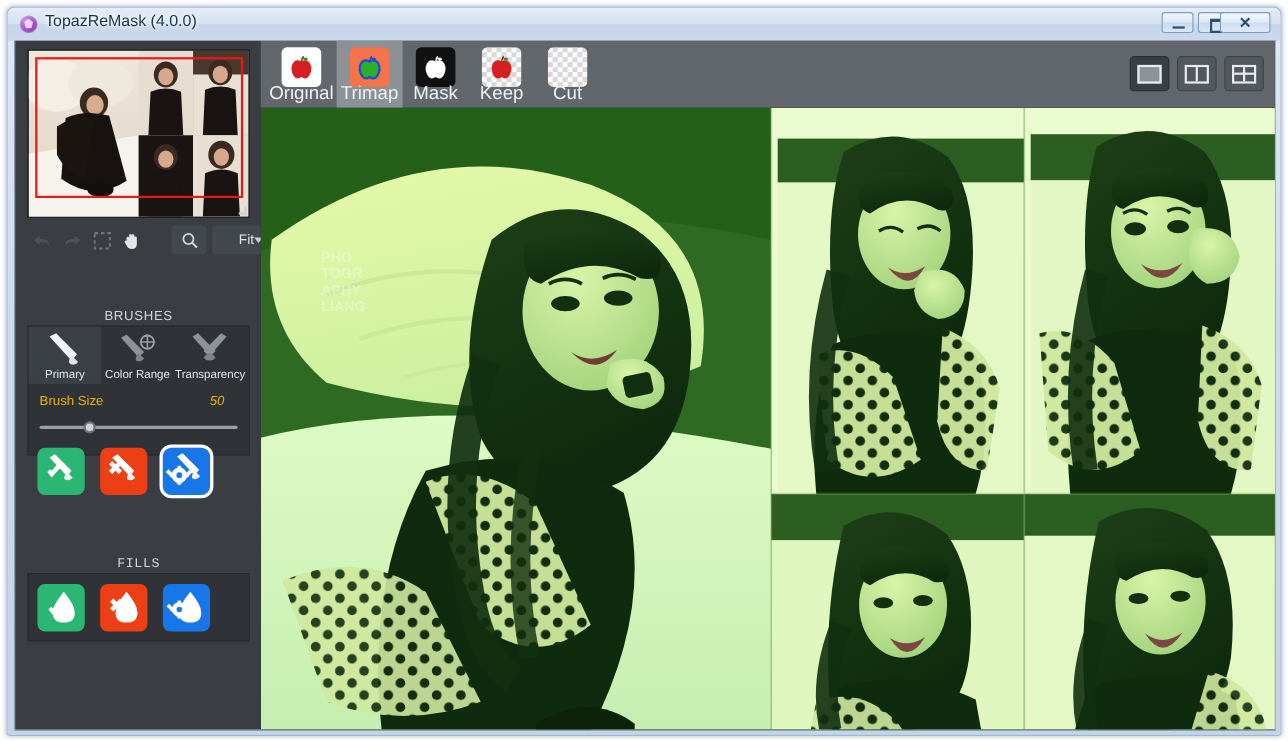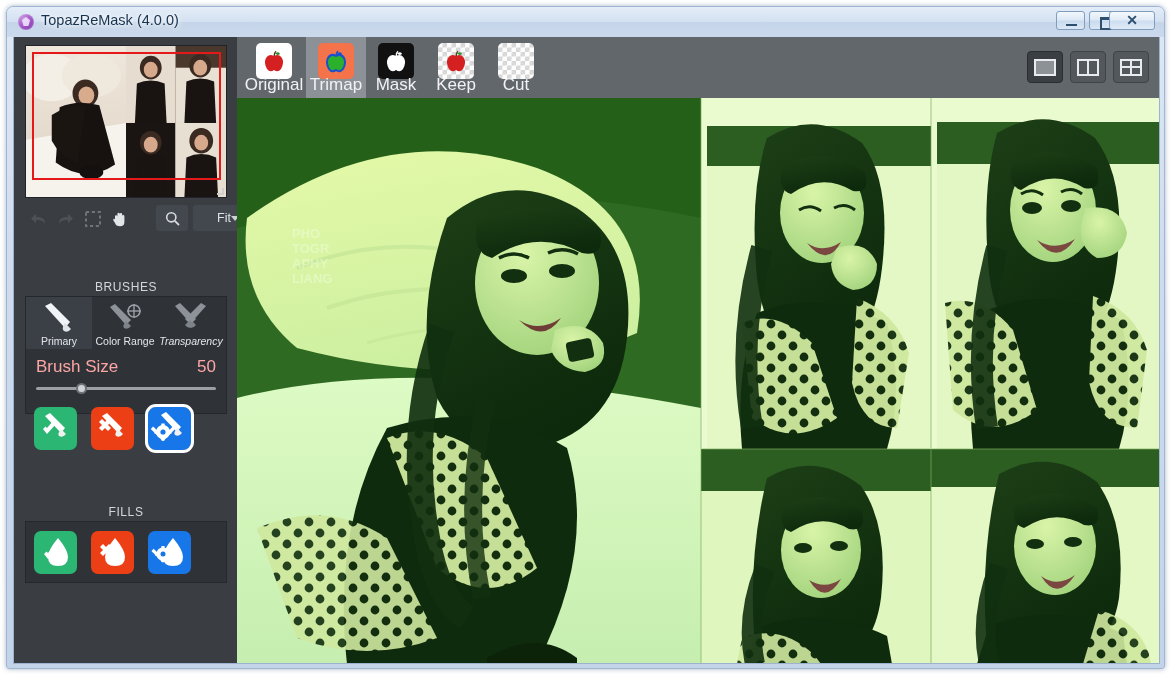--- a/index.html
+++ b/index.html
@@ -181,43 +181,43 @@
   
   #brushes-head { top: 243px; }
   #brushes-panel { top: 259px; height: 118px; padding-left: 41px; }
   .brushtab {
     position:absolute; top:0; width:66px; height:52px; text-align:center; cursor:pointer;
   }
   .brushtab.active { background:#3b4046; }
   .brushtab .blabel { position:absolute; left:-2px; bottom:2px; width:70px; font-size:10.5px; color:#e2e5e8; }
   #bt-primary { left:0; }
   #bt-colorrange { left:66px; }
-  #bt-transparency { left:132px;font-style:italic; }
+  #bt-transparency { left:132px; }
 
   #brush-size-row {
     position:absolute; left:10px; top:60px; width:180px; height:18px;
-    color:#fca5a5; font-size:17px;
-  }
-  #brush-size-row .val { position:absolute; right:0; top:0; }
+    color:#eab308; font-size:12px;
+  }
+  #brush-size-row .val { position:absolute; right:12px; top:0;font-style:italic; }
   #slider { position:absolute; left:10px; top:86px; width:180px; height:10px; }
   #slider .track { position:absolute; left:0; top:4px; width:100%; height:3px; background:#9aa0a6; border-radius:2px; }
   #slider .knob {
     position:absolute; left:39px; top:0; width:11px; height:11px; border-radius:50%;
     background:#cfd4d9; border:2px solid #6d7277;
   }
   .btnrow { position:absolute; left:8px; width:186px; height:46px; display:flex; gap:14px; }
   .cbtn { width:43px; height:43px; border-radius:7px; position:relative; cursor:pointer; }
   .cbtn.green { background:#2bb673; }
   .cbtn.red   { background:#ec3f16; }
   .cbtn.blue  { background:#1877e8; }
   .cbtn.sel { outline:3px solid #ffffff; outline-offset:0px; border-radius:8px; }
 
   #brush-btns { top:110px; }
   
-  #fills-head { top: 468px; }
+  #fills-head { top: 468px; font-family: Liberation Mono, monospace; }
   #fills-panel { top: 484px; height: 62px; }
   #fill-btns { top:9px; }
 
   #compute {
     position:absolute; left:28px; top:559px;
     width:192px; height:35px; border-radius:4px;
     background: linear-gradient(to bottom, #f3f4f5 0%, #dcdfe1 50%, #c6cacd 51%, #d9dcdf 100%);
     border:1px solid #8d9196;
     color:#3c4146; font-size:13px; letter-spacing:.7px;
     display:flex; align-items:center; justify-content:center; cursor:pointer;

